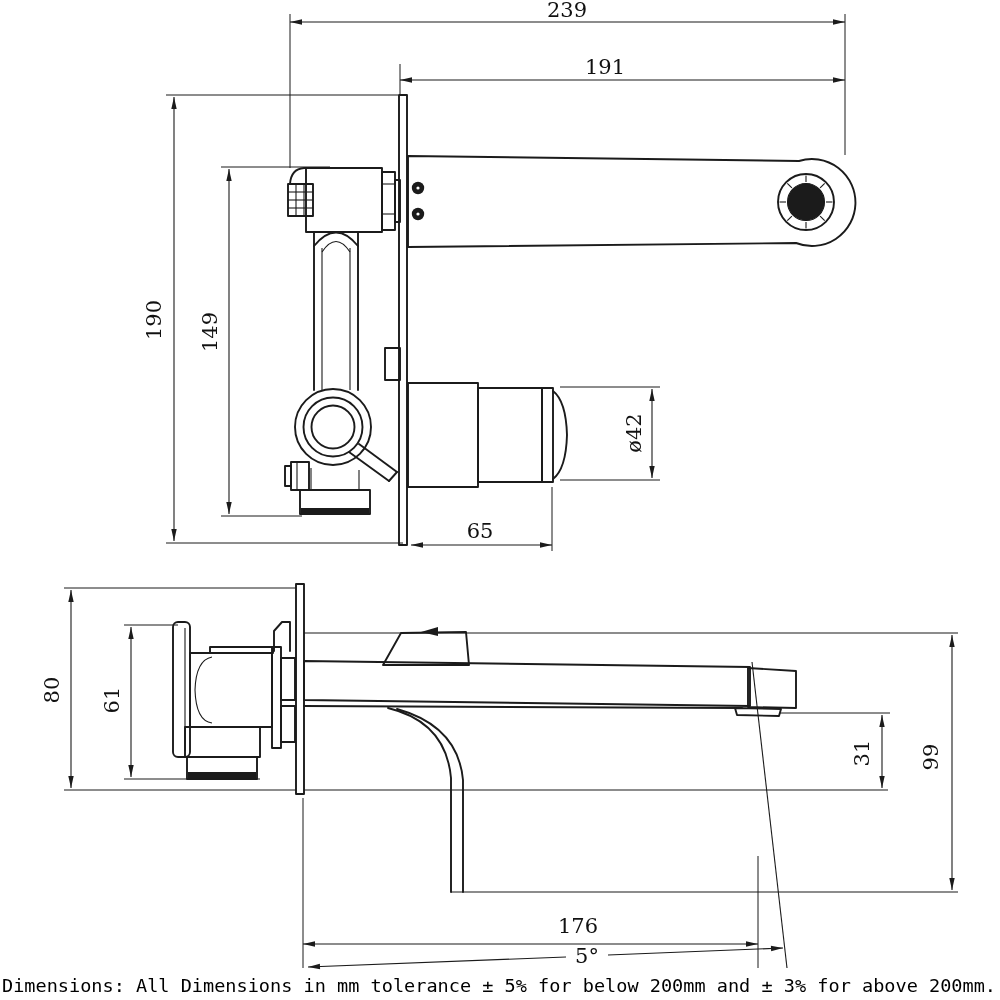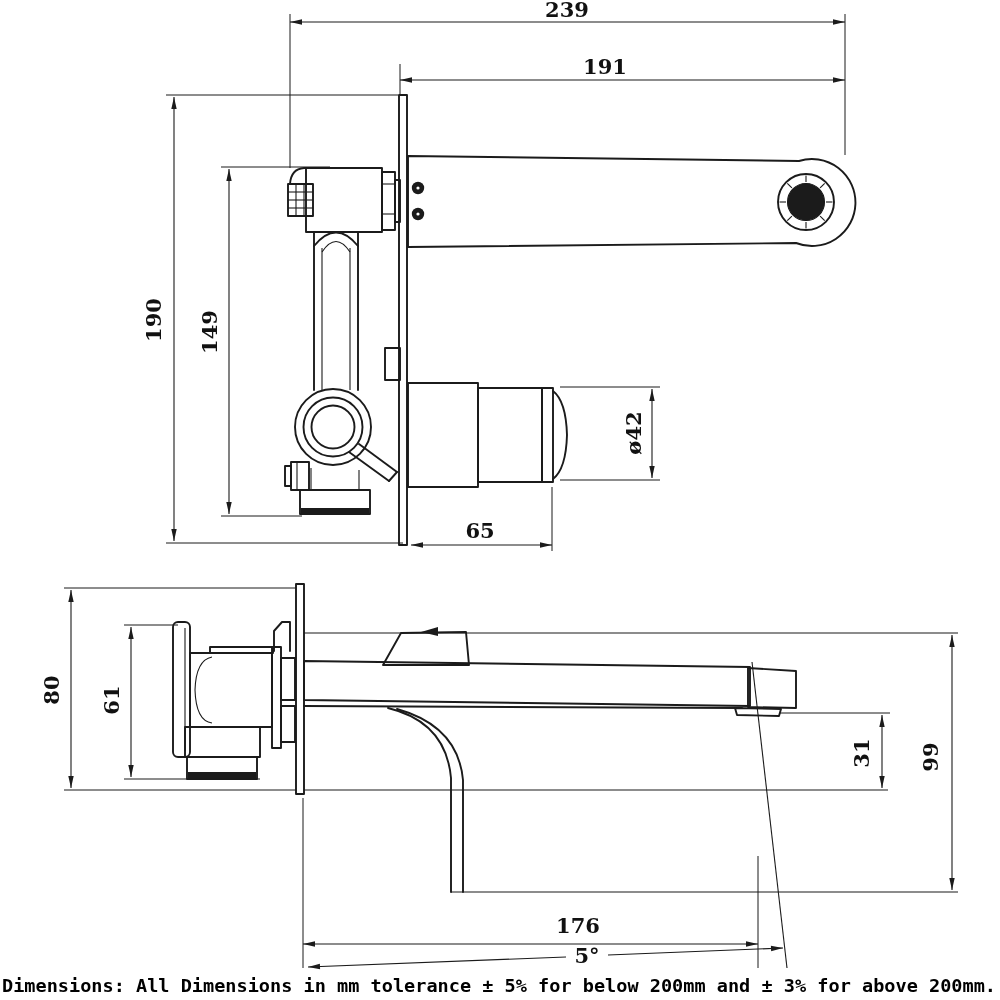--- a/index.html
+++ b/index.html
@@ -1,17 +1,17 @@
 <!DOCTYPE html>
 <html><head>
 <meta charset="utf-8">
 <style>
   html,body{margin:0;padding:0;background:#fff;}
   #stage{position:relative;width:1000px;height:1000px;background:#fff;overflow:hidden;
-         font-family:"DejaVu Sans",sans-serif;font-weight:bold;}
+         font-family:"DejaVu Sans",sans-serif;}
   svg{display:block}
   .obj{stroke:#1b1b1b;stroke-width:1.9;fill:none;stroke-linejoin:round;stroke-linecap:round}
   .objf{stroke:#1b1b1b;stroke-width:1.9;fill:#ffffff;stroke-linejoin:round}
   .thin{stroke:#1b1b1b;stroke-width:1.1;fill:none}
   .ext{stroke:#1b1b1b;stroke-width:1;fill:none}
   .dim{stroke:#1b1b1b;stroke-width:1.1;fill:none}
   .dark{fill:#1b1b1b;stroke:none}
   .dimtxt{font-family:"DejaVu Serif",serif;font-size:21px;fill:#111;}
   .notetxt{font-family:"DejaVu Sans Mono",monospace;font-size:18px;fill:#000;}
 </style>

